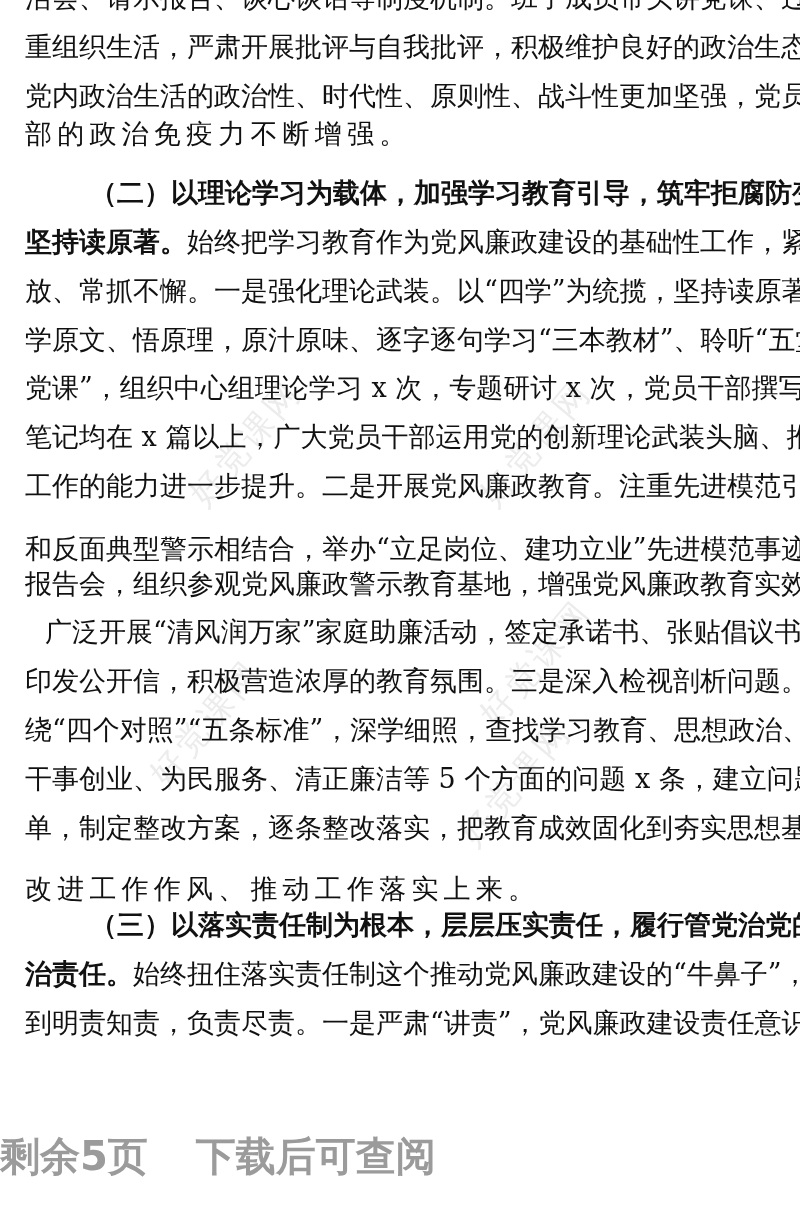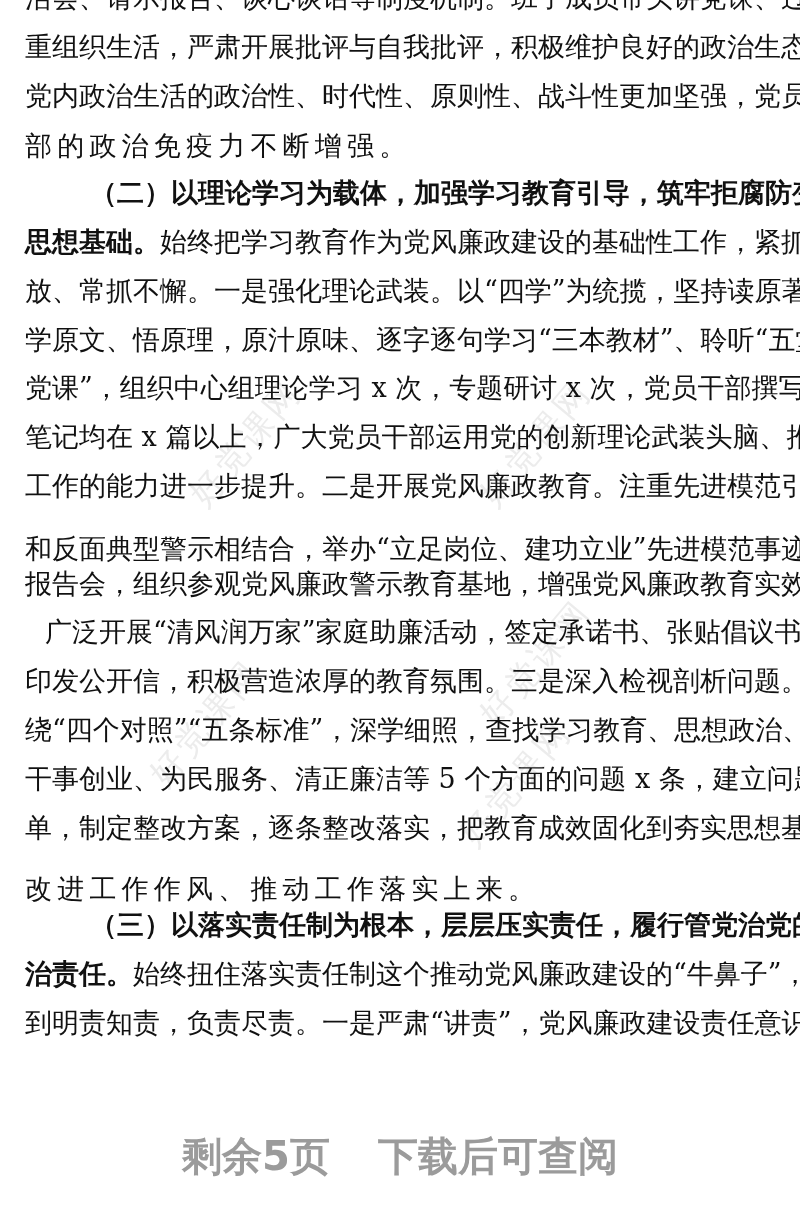--- a/index.html
+++ b/index.html
@@ -55,21 +55,21 @@
       white-space: nowrap;
       letter-spacing: 4px;
       pointer-events: none;
     }
     .banner {
       position: absolute;
       left: 0;
       top: 1128px;
       width: 800px;
       height: 56px;
-      text-align: center;
+      text-align: left;
       font-family: "DejaVu Sans", "Liberation Sans", sans-serif;
       font-weight: bold;
       font-size: 40px;
       line-height: 56px;
       color: #9b9b9b;
       letter-spacing: 0px;
     }
     .banner span {
       display: inline-block;
     }
@@ -85,23 +85,23 @@
   <div class="watermark" style="left:170px; top:420px;">好党课网</div>
   <div class="watermark" style="left:460px; top:420px;">好党课网</div>
   <div class="watermark" style="left:460px; top:640px;">好党课网</div>
   <div class="watermark" style="left:130px; top:700px;">好党课网</div>
   <div class="watermark" style="left:440px; top:760px;">好党课网</div>
 
   <div id="lines">
       <div class="line" style="top: -22px; letter-spacing: 0px;"><span>活会、请示报告、谈心谈话等制度机制。班子成员带头讲党课、过双</span></div>
       <div class="line" style="top: 26.8px; letter-spacing: 0px;"><span>重组织生活，严肃开展批评与自我批评，积极维护良好的政治生态。</span></div>
       <div class="line" style="top: 75.6px; letter-spacing: 0px;"><span>党内政治生活的政治性、时代性、原则性、战斗性更加坚强，党员干</span></div>
-      <div class="line last" style="top: 128px; font-family: Liberation Mono, monospace;"><span>部的政治免疫力不断增强。</span></div>
+      <div class="line last" style="top: 114px;"><span>部的政治免疫力不断增强。</span></div>
       <div class="line indent" style="top: 173.2px; letter-spacing: 0px;"><span class="bold">（二）以理论学习为载体，加强学习教育引导，筑牢拒腐防变的</span></div>
-      <div class="line" style="top: 222px; letter-spacing: 0px;"><span class="bold">思想基础。</span><span>始终把学习教育作为党风廉政建设的基础性工作，紧抓不</span></div>
+      <div class="line" style="top: 222px; letter-spacing: 0px;"><span class="bold">坚持读原著。</span><span>始终把学习教育作为党风廉政建设的基础性工作，紧抓不</span></div>
       <div class="line" style="top: 270.8px; letter-spacing: 0px;"><span>放、常抓不懈。一是强化理论武装。以“四学”为统揽，坚持读原著、</span></div>
       <div class="line" style="top: 319.6px; letter-spacing: 0px;"><span>学原文、悟原理，原汁原味、逐字逐句学习“三本教材”、聆听“五堂</span></div>
       <div class="line" style="top: 368.4px; letter-spacing: 0px;"><span>党课”，组织中心组理论学习 x 次，专题研讨 x 次，党员干部撰写学习</span></div>
       <div class="line" style="top: 417.2px; letter-spacing: 0px;"><span>笔记均在 x 篇以上，广大党员干部运用党的创新理论武装头脑、推进</span></div>
       <div class="line" style="top: 466px; letter-spacing: 0px;"><span>工作的能力进一步提升。二是开展党风廉政教育。注重先进模范引领</span></div>
       <div class="line" style="top: 529px; letter-spacing: 0px;"><span>和反面典型警示相结合，举办“立足岗位、建功立业”先进模范事迹</span></div>
       <div class="line" style="top: 563.6px; letter-spacing: 0px;"><span>报告会，组织参观党风廉政警示教育基地，增强党风廉政教育实效。</span></div>
       <div class="line" style="top: 612.4px; letter-spacing: 0px; margin-left: 20px;"><span>广泛开展“清风润万家”家庭助廉活动，签定承诺书、张贴倡议书、</span></div>
       <div class="line" style="top: 661.2px; letter-spacing: 0px;"><span>印发公开信，积极营造浓厚的教育氛围。三是深入检视剖析问题。围</span></div>
       <div class="line" style="top: 710px; letter-spacing: 0px;"><span>绕“四个对照”“五条标准”，深学细照，查找学习教育、思想政治、</span></div>

